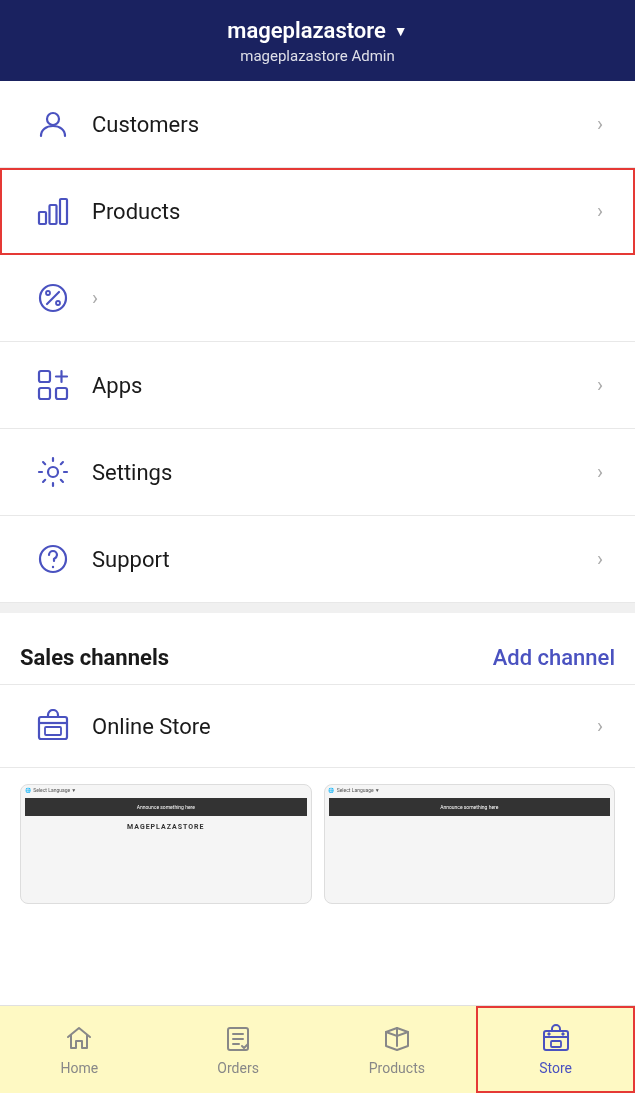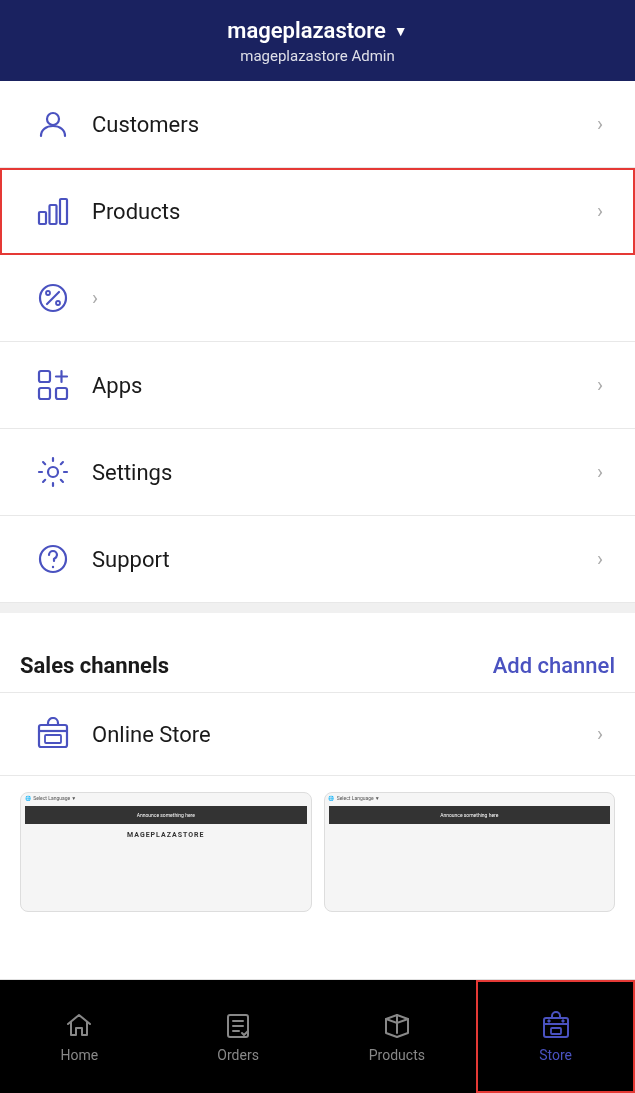--- a/index.html
+++ b/index.html
@@ -79,21 +79,21 @@
     .section-divider {
       background: #f0f0f0;
       height: 10px;
     }
 
     
     .sales-channels-header {
       display: flex;
       align-items: center;
       justify-content: space-between;
-      padding: 40px 20px 14px;
+      padding: 32px 20px 14px;
     }
     .sales-channels-title {
       font-size: 22px;
       font-weight: 700;
       color: #1a1a1a;
     }
     .add-channel-btn {
       font-size: 22px;
       color: #4a52c0;
       font-weight: 500;
@@ -158,22 +158,22 @@
       font-size: 5px;
       margin-right: 2px;
     }
 
     
     .bottom-nav {
       position: absolute;
       bottom: 0;
       left: 0;
       right: 0;
-      height: 114px;
-      background: #000000;
+      height: 88px;
+      background: #fef9c3;
       border-top: 1px solid #e0e0e0;
       display: flex;
       align-items: center;
     }
     .nav-item {
       flex: 1;
       display: flex;
       flex-direction: column;
       align-items: center;
       justify-content: center;

